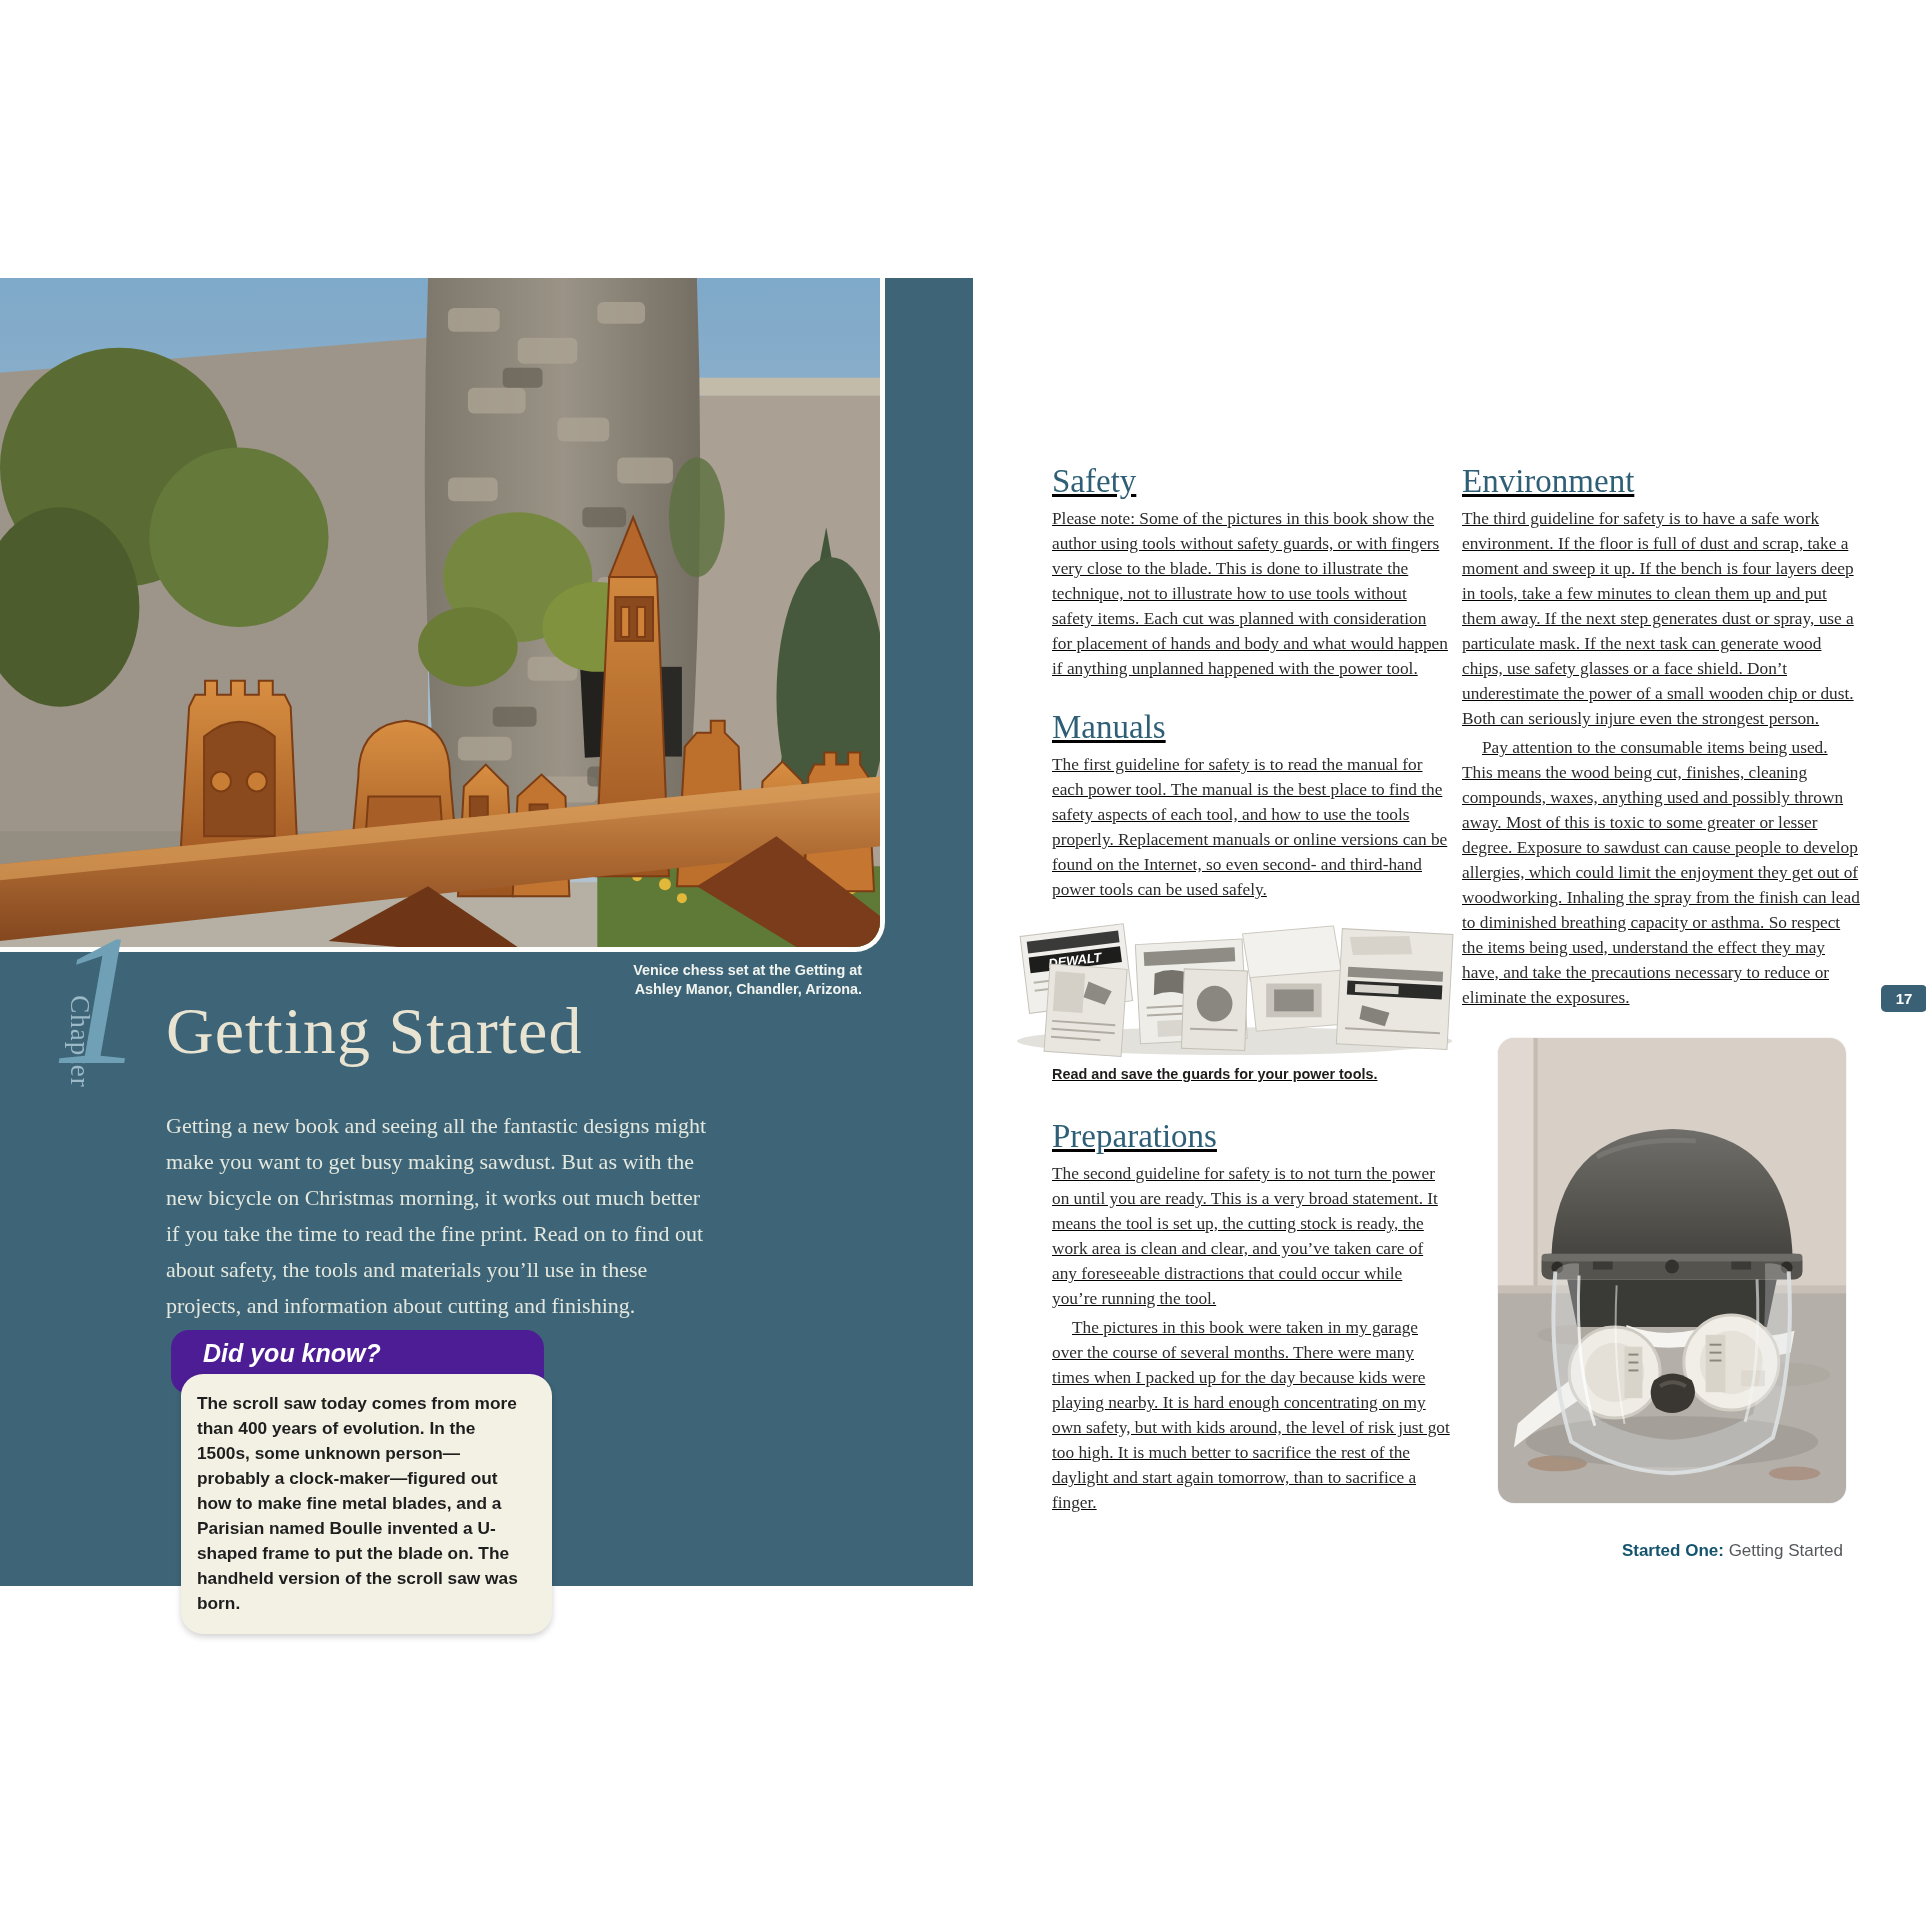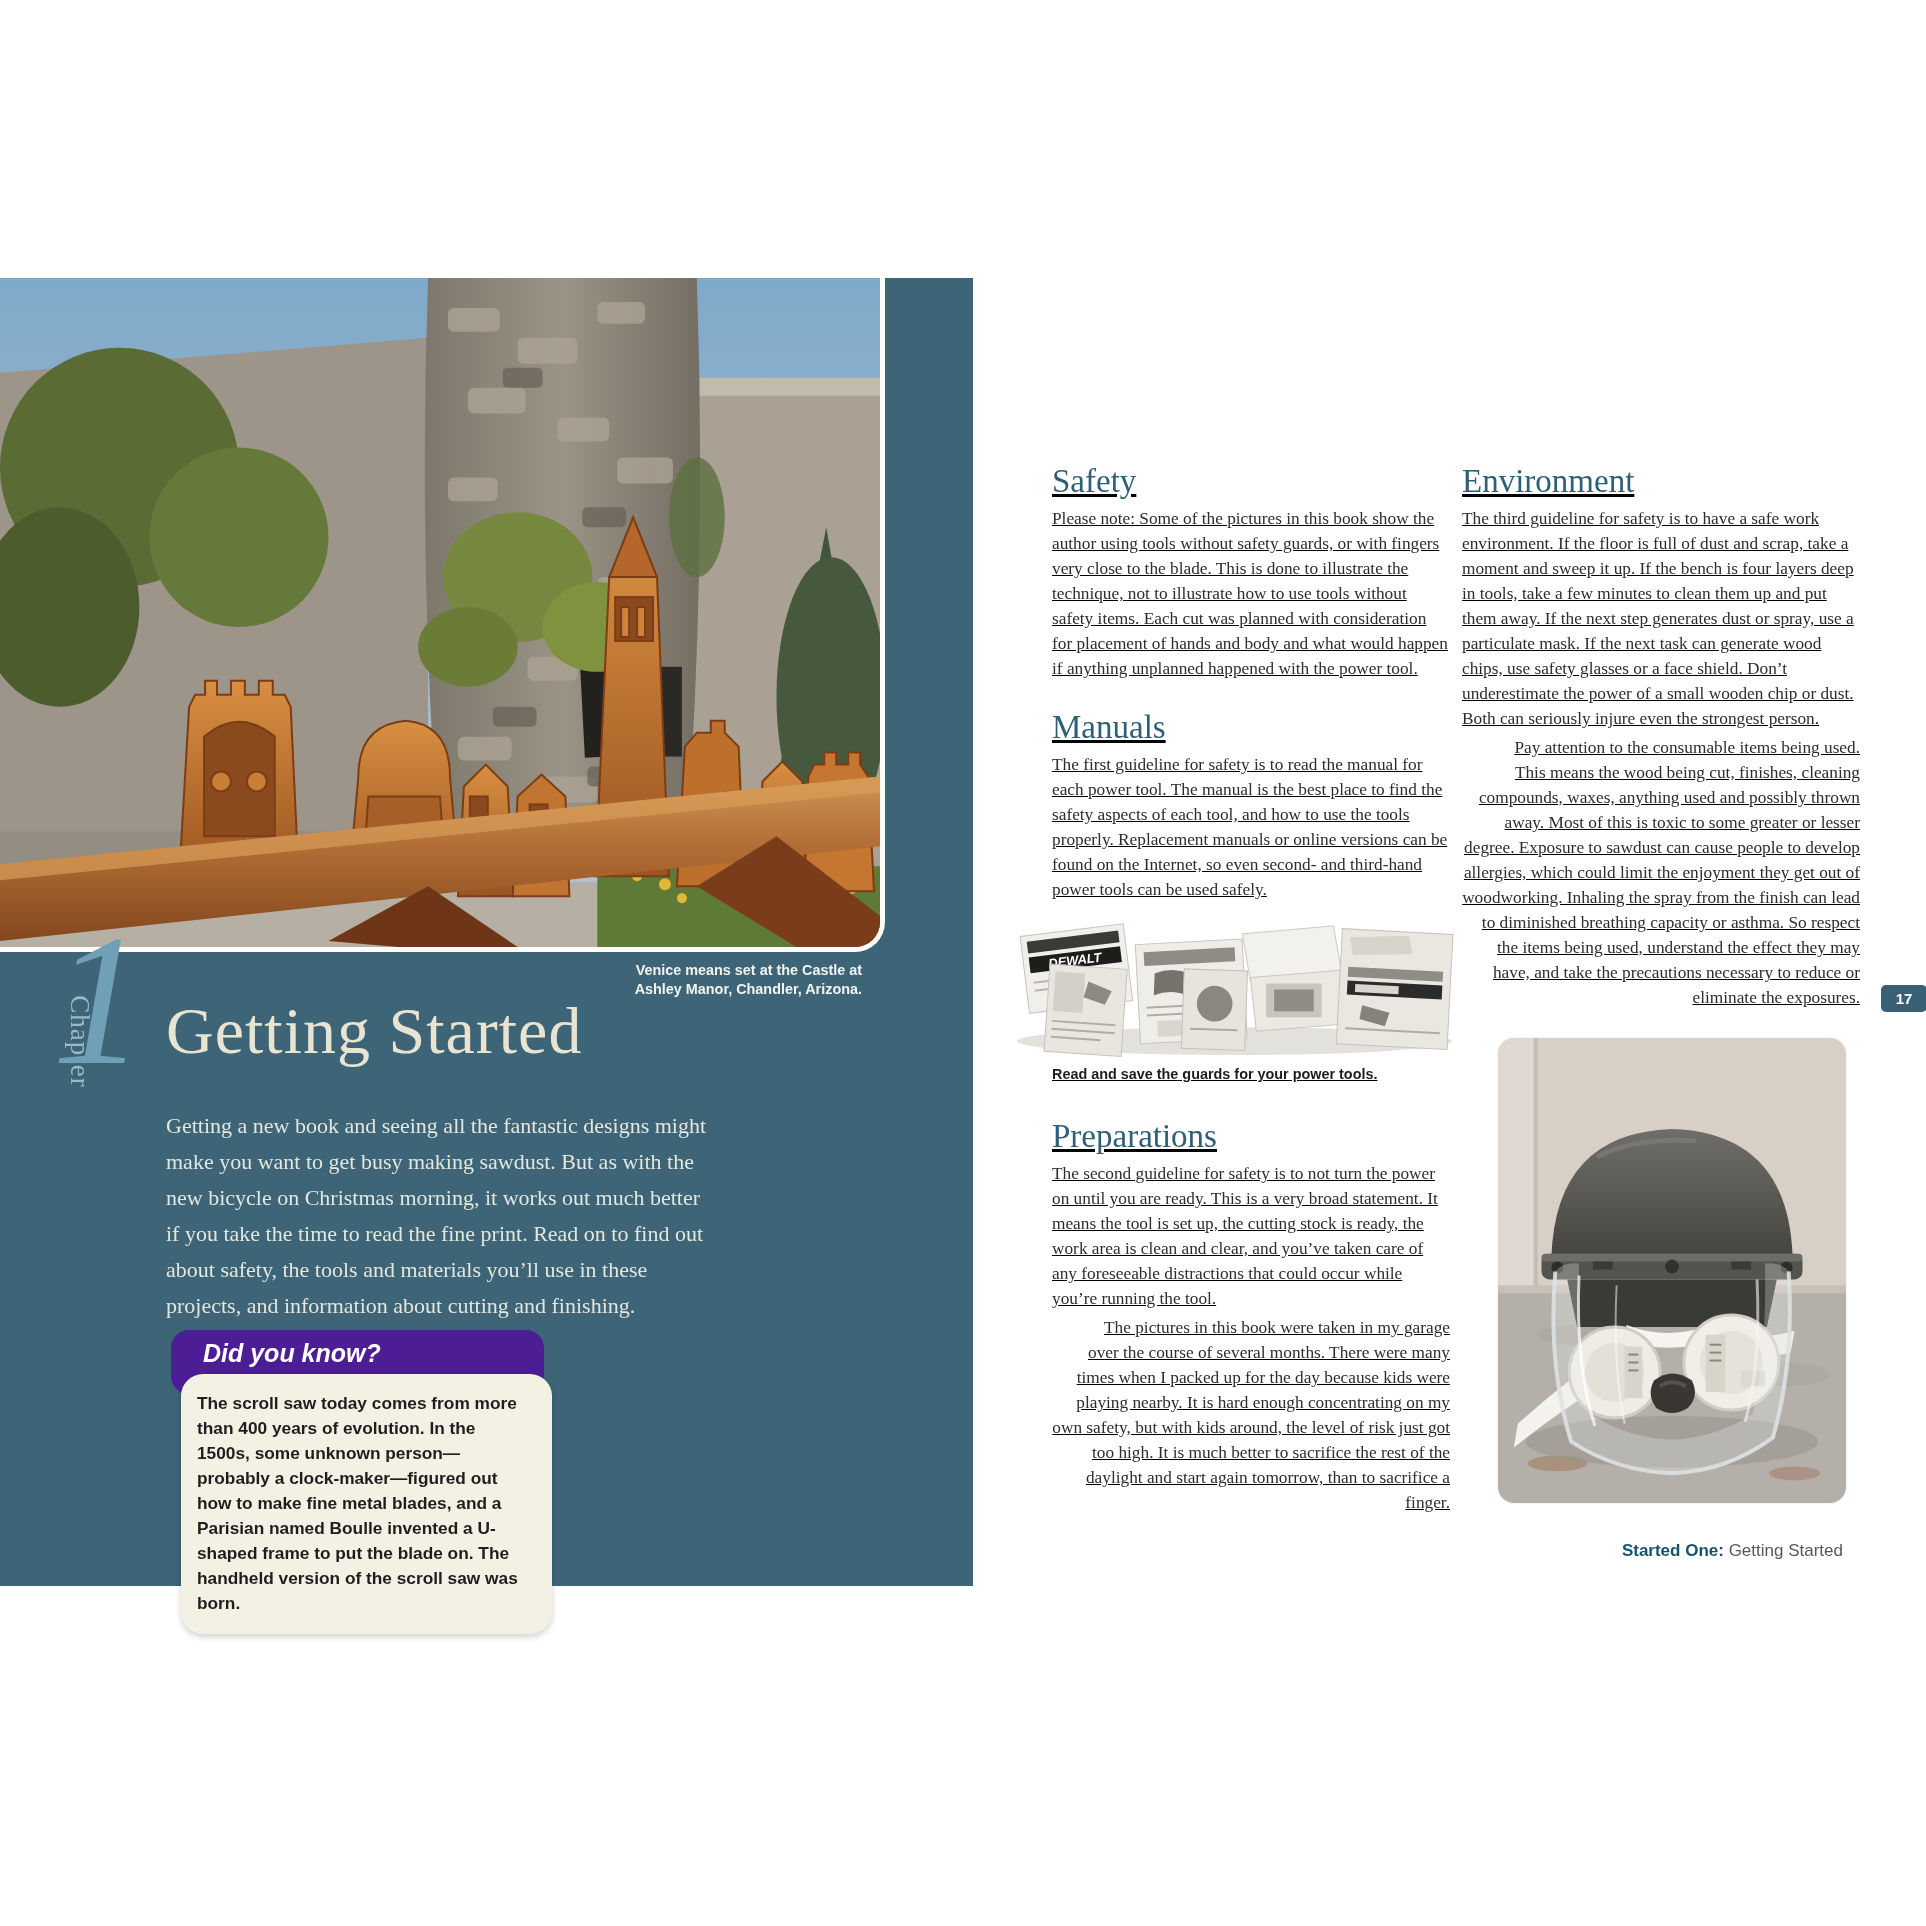--- a/index.html
+++ b/index.html
@@ -34,21 +34,21 @@
             font-family:"Liberation Sans", sans-serif;font-weight:bold;font-size:17.3px;
             line-height:25px;color:#1e1e1e;box-shadow:0 3px 6px rgba(0,0,0,0.18);}
 
   
   .right-page{position:absolute;left:973px;top:278px;width:953px;height:1308px;background:#ffffff;}
   .col{position:absolute;top:185px;width:398px;}
   .col1{left:79px;}
   .col2{left:489px;}
   .col h2{margin:0 0 6px 0;font-weight:normal;font-size:33px;color:#2e5f76;}
   .col p{margin:0 0 4px 0;font-size:17.3px;line-height:25px;color:#2d2d2d;}
-  .col p.indent{text-indent:20px;margin-top:0;text-align:right;}
+  .col p.indent{text-indent:20px;margin-top:0;}
   .sec{margin-bottom:28px;text-decoration:underline;}
   .photo-manuals{margin:10px 0 6px -45px;width:463px;height:147px;}
   .photo-manuals svg{display:block;width:100%;height:100%;}
   .cap{font-family:"Liberation Sans", sans-serif;font-weight:bold;font-size:14.4px;
        line-height:19px;color:#1f1d1c;}
   .cap-manuals{margin:0 0 34px 0;}
   .photo-face{margin:14px 0 8px 36px;width:348px;height:465px;border-radius:16px;overflow:hidden;
               box-shadow:0 0 0 1px rgba(0,0,0,0.04);}
   .photo-face svg{display:block;width:100%;height:100%;}
   .cap-face{width:392px;}
@@ -183,21 +183,21 @@
         </g>
 
         <polygon points="0,588 884,500 884,570 0,665" fill="url(#beam)"></polygon>
         <polygon points="0,588 884,500 884,516 0,604" fill="#d99c58" opacity="0.7"></polygon>
         <polygon points="330,665 430,610 520,671 400,671" fill="#6e3517"></polygon>
         <polygon points="700,610 780,560 884,640 884,671 800,671" fill="#7a3c1a"></polygon>
       </svg>
     </div>
 
     <div class="left-caption">
-      <div>Venice means set at the Castle at</div>
+      <div>Venice chess set at the Getting at</div>
       <div>Ashley Manor, Chandler, Arizona.</div>
     </div>
 
     <div class="chapter-block">
       <div class="chapter-word">Chapter</div>
       <div class="chapter-num">1</div>
     </div>
 
     <div class="page-title">Getting Started</div>
 

